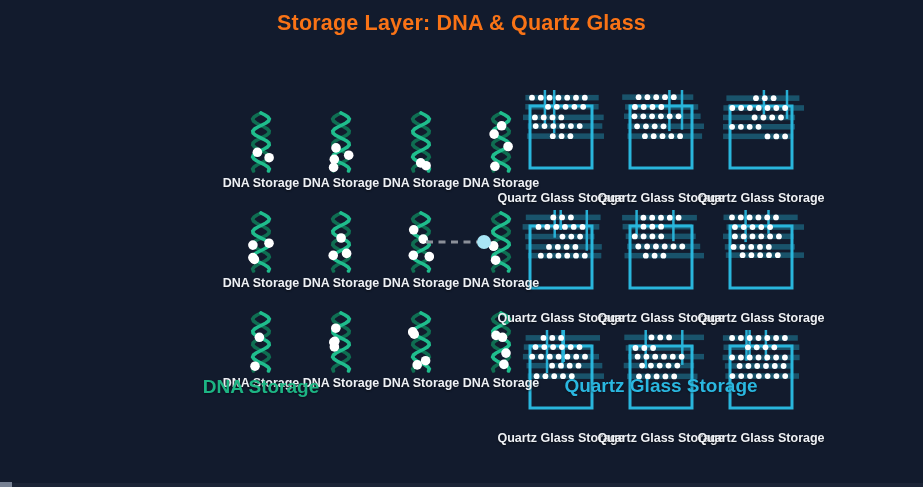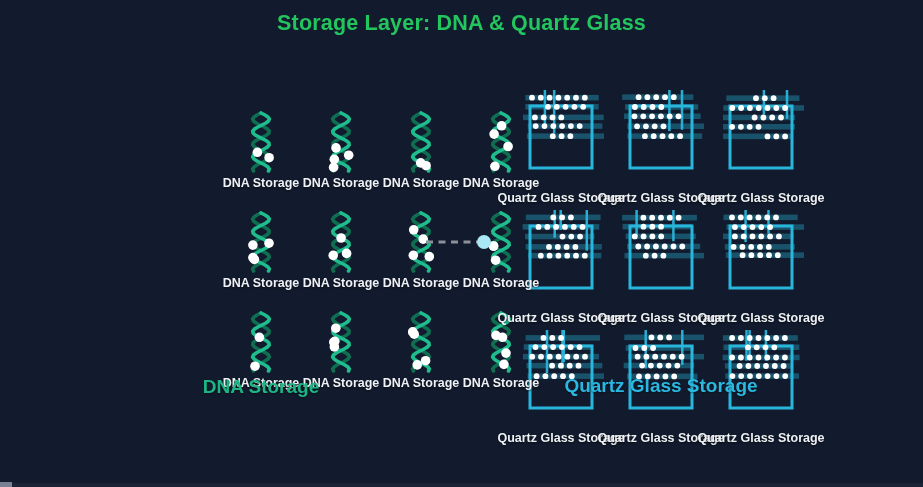--- a/index.html
+++ b/index.html
@@ -39,21 +39,21 @@
   }
   .bottom-corner{
     position:absolute;left:0;top:482px;width:12px;height:5px;
     background:#8e99ab;opacity:.8;z-index:2;
   }
 </style>
 </head>
 <body>
 
 <div class="stage" style="background: rgb(18, 27, 45);">
-  <h1 class="title" style="color: #22c55e;">Storage Layer: DNA &amp; Quartz Glass</h1>
+  <h1 class="title" style="color: #f97316;">Storage Layer: DNA &amp; Quartz Glass</h1>
 
   <div id="dna-grid">
       <div class="icon-wrap" style="left:248px;top:110px;"><svg width="26" height="64" viewBox="0 0 26 64">
           <polyline points="13.0,3 9.0,5 6.0,7 4.7,9 5.5,11 8.1,13 12.0,15 16.1,17 19.4,19 21.2,21 20.9,23 18.7,25 15.1,27 10.9,29 7.3,31 5.1,33 4.8,35 6.6,37 9.9,39 14.0,41 17.9,43 20.5,45 21.3,47 20.0,49 17.0,51 13.0,53 9.0,55 6.0,57 4.7,59 5.5,61" fill="none" stroke="#0f6e52" stroke-width="3.6" stroke-linecap="round"></polyline>
           <polyline points="13.0,3 17.0,5 20.0,7 21.3,9 20.5,11 17.9,13 14.0,15 9.9,17 6.6,19 4.8,21 5.1,23 7.3,25 10.9,27 15.1,29 18.7,31 20.9,33 21.2,35 19.4,37 16.1,39 12.0,41 8.1,43 5.5,45 4.7,47 6.0,49 9.0,51 13.0,53 17.0,55 20.0,57 21.3,59 20.5,61" fill="none" stroke="#1fbd8d" stroke-width="3.6" stroke-linecap="round"></polyline>
           <circle cx="21.1" cy="47.7" r="4.8" fill="#ffffff"></circle>
           <circle cx="9.4" cy="42.3" r="4.8" fill="#ffffff"></circle>
         </svg></div>
       <div class="item-label" style="left:261px;top:183px;">DNA Storage</div>
       <div class="icon-wrap" style="left:328px;top:110px;"><svg width="26" height="64" viewBox="0 0 26 64">

